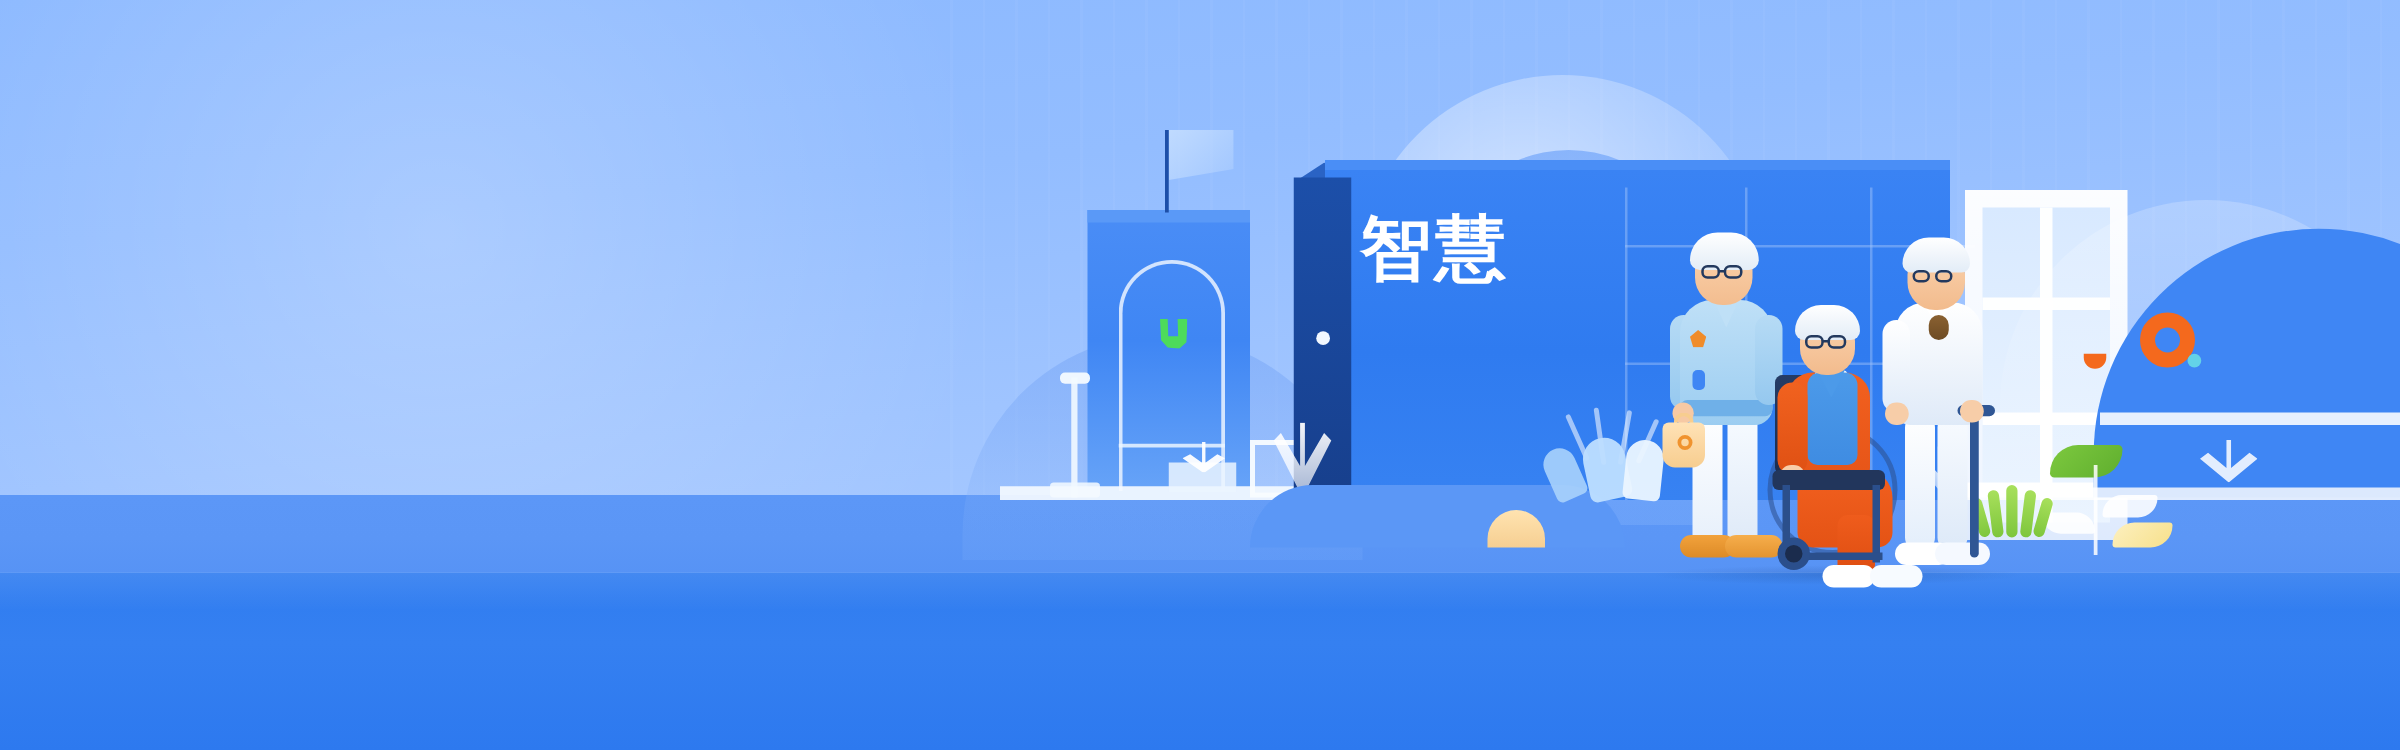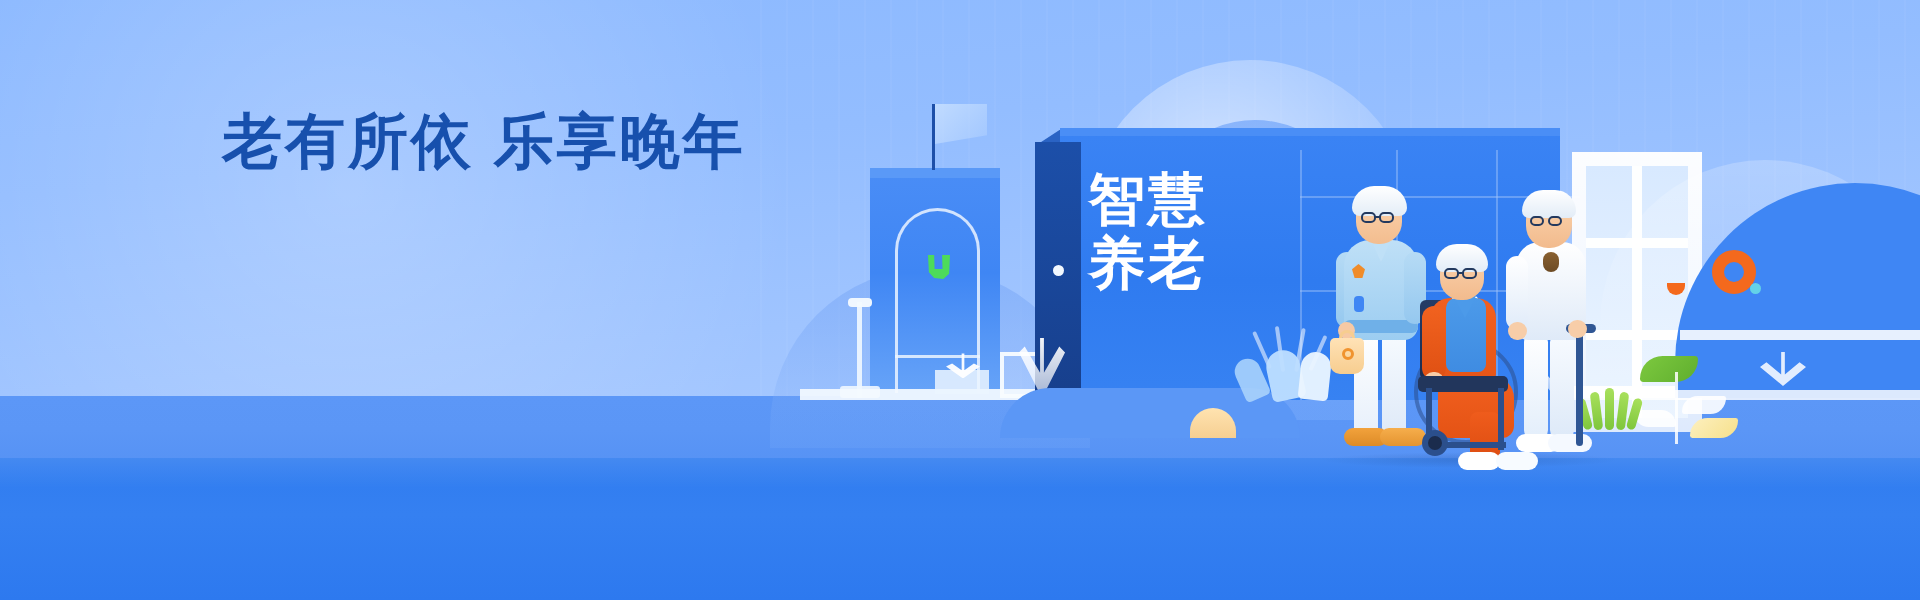--- a/index.html
+++ b/index.html
@@ -294,21 +294,20 @@
   <div class="layer" id="box"></div>
 
   <div class="layer" id="card-side-top"></div>
   <div class="layer" id="card-top-edge"></div>
   <div class="layer" id="card-face"></div>
   <div class="layer" id="card-side"></div>
   <div class="layer" id="knob"></div>
 
   <div class="layer" id="card-title">
     <div>智慧</div>
-    <div>养老</div>
   </div>
 
   <div class="layer" id="wall">
     <div class="gridline" style="left:0;top:0;width:2px;height:250px;"></div>
     <div class="gridline" style="left:96px;top:0;width:2px;height:250px;"></div>
     <div class="gridline" style="left:196px;top:0;width:2px;height:250px;"></div>
     <div class="gridline" style="left:0;top:46px;width:280px;height:2px;"></div>
     <div class="gridline" style="left:0;top:140px;width:280px;height:2px;"></div>
   </div>
 
@@ -419,16 +418,15 @@
     <div class="p" id="C-hand"></div>
     <div class="p" id="C-head"></div>
     <div class="p" id="C-hair"></div>
     <div class="p" id="C-glass-l"></div>
     <div class="p" id="C-glass-r"></div>
     <div class="p" id="C-cane"></div>
     <div class="p" id="C-cane-top"></div>
     <div class="p" id="C-hand2"></div>
   </div>
 
-  <div class="layer" id="headline">老有所依  乐享晚年</div>
 
 
 </div>
 
 </body></html>

